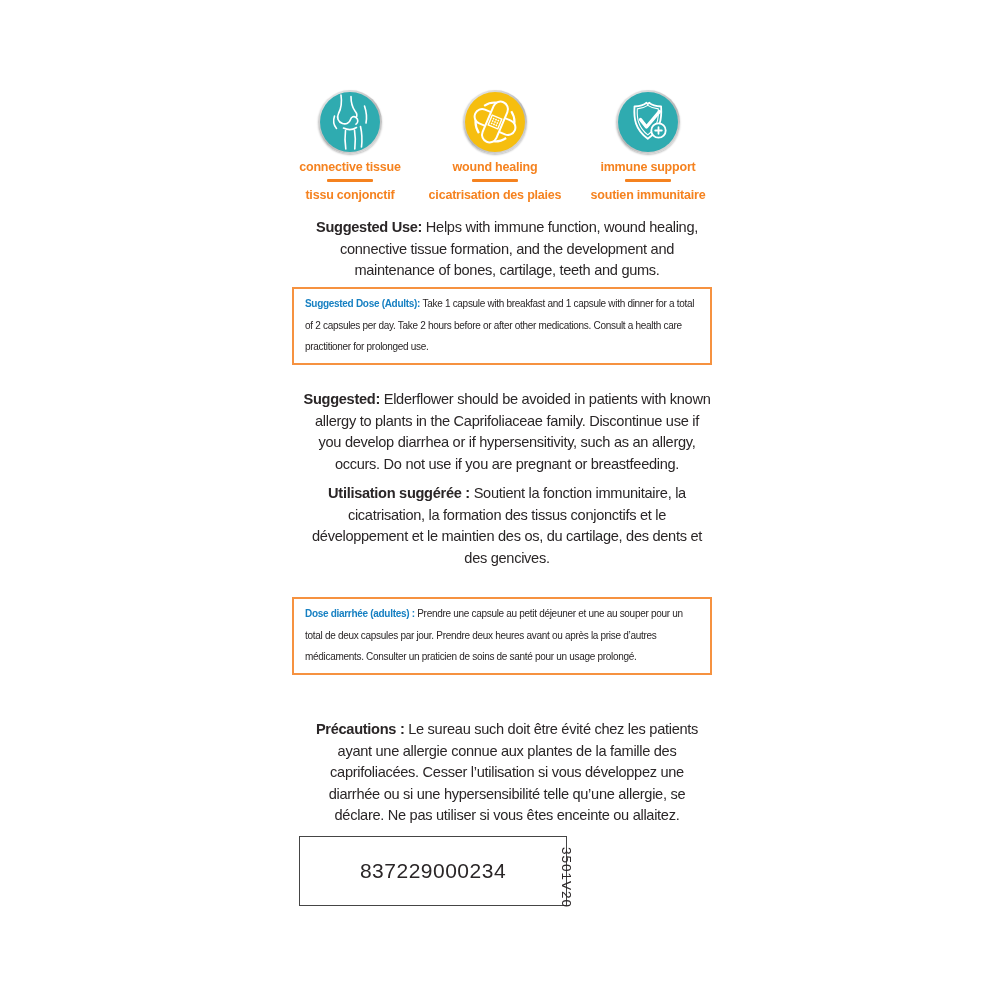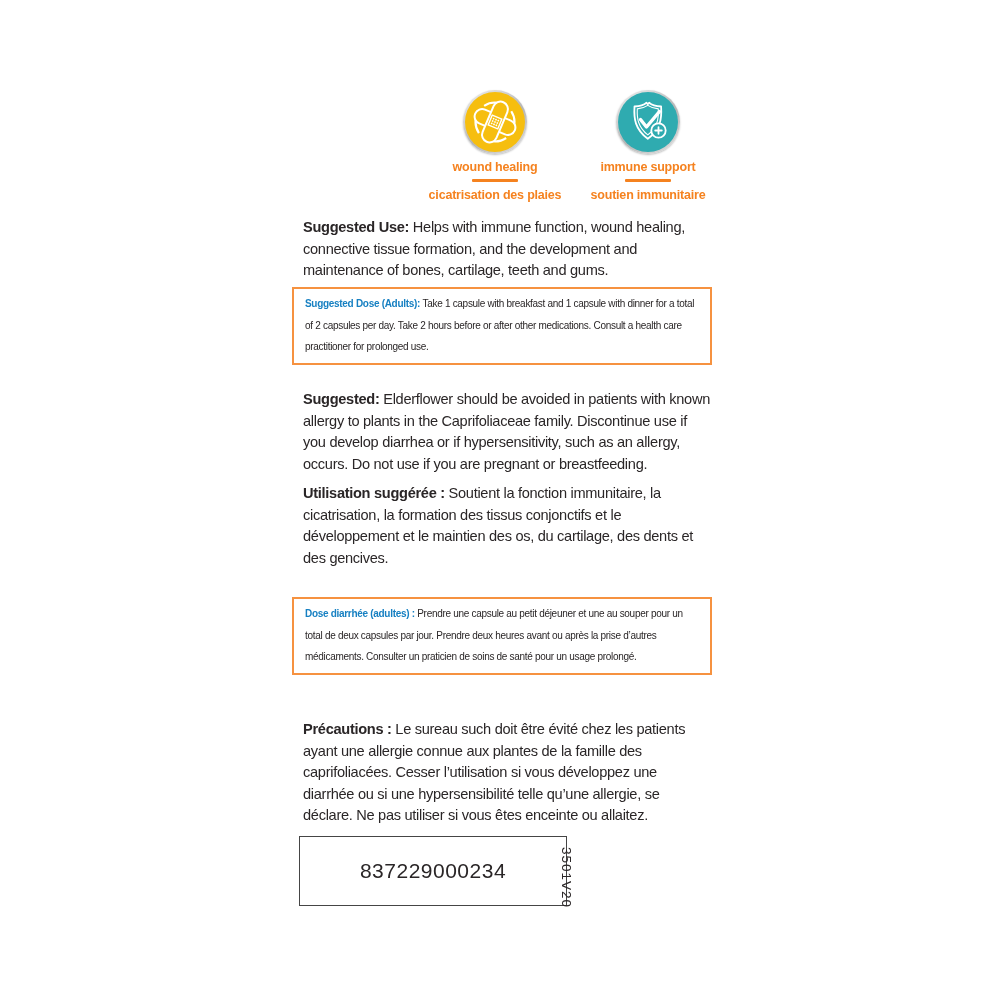--- a/index.html
+++ b/index.html
@@ -15,21 +15,21 @@
     background:linear-gradient(145deg,#f2f2f2 0%,#b5b5b5 55%,#e2e2e2 100%);
     display:flex; align-items:center; justify-content:center;
     box-shadow:0 1px 2px rgba(0,0,0,.25);
   }
   .ring svg { display:block; }
   .b-en, .b-fr { margin-top:7px; color:#f5821f; font-weight:700; font-size:12.5px; letter-spacing:-0.2px; line-height:13px; }
   .b-div { width:46px; height:3px; background:#f5821f; margin:5px auto 0; border-radius:1px; }
   
   .sec {
     position:absolute; left:303px; width:408px; margin:0;
-    font-size:14.6px; line-height:21.5px; letter-spacing:-0.3px; color:#2a2627;
+    font-size:14.6px; line-height:21.5px; letter-spacing:-0.3px; color:#2a2627;text-align:center;
   }
   .h { font-weight:700; }
   .blue { color:#1780c2; }
   .box {
     position:absolute; left:292px; width:420px; box-sizing:border-box;
     border:2px solid #f69240; padding:4px 9px 5px 11px; background:#ffffff;
   }
   .box p { margin:0; font-size:10px; line-height:21.5px; letter-spacing:-0.3px; }
   
   .barcode-box {
@@ -42,20 +42,40 @@
     position:absolute; left:559px; top:847px; writing-mode:vertical-rl;
     font-size:13.5px; letter-spacing:1px; color:#2a2627;
   }
   .gluten { position:absolute; left:597px; top:845px; font-weight:700; font-size:14.5px; line-height:19.5px; letter-spacing:-0.1px; color:#2a2627; }
 </style>
 </head>
 <body>
 
 <div class="page">
 
+  <div class="benefit" style="left:265px">
+    <div class="ring">
+      <svg width="60" height="60" viewBox="0 0 60 60">
+        <circle cx="30" cy="30" r="30" fill="#2FABB0"></circle>
+        <g stroke="#ffffff" stroke-width="1.6" fill="none" stroke-linecap="round" stroke-linejoin="round">
+          <path d="M21 3 C22 10 21.5 16 18.5 21.5 C16.5 25.5 18 30 22.5 31.5 C26 32.7 29.5 31 30.5 27.5 C31.3 24.8 34 23.8 36.2 25.6 C38.4 27.4 38.3 30.6 36 32.2"></path>
+          <path d="M31 4.5 C31 10 32 15 35 19 C37 21.5 37.5 23.5 36.2 25.6"></path>
+          <path d="M14.5 24 C13 28.5 13.5 33 16.5 36.5"></path>
+          <path d="M23.5 36 C27.5 38 32.5 38 36.5 35.5"></path>
+          <path d="M25.5 38.5 C24.8 44 24.8 50 25.8 57"></path>
+          <path d="M34.5 38 C35.5 44 35.6 50 34.8 57"></path>
+          <path d="M40.5 34.5 C42 41 42.3 48 41.5 55"></path>
+          <path d="M44.5 14 C46.5 20 47 26 46 31"></path>
+        </g>
+      </svg>
+    </div>
+    <div class="b-en">connective tissue</div>
+    <div class="b-div"></div>
+    <div class="b-fr">tissu conjonctif</div>
+  </div>
 
   <div class="benefit" style="left:563px">
     <div class="ring">
       <svg width="60" height="60" viewBox="0 0 60 60">
         <circle cx="30" cy="30" r="30" fill="#2FABB0"></circle>
         <g fill="none" stroke="#ffffff" stroke-linejoin="round" stroke-linecap="round">
           <path stroke-width="1.8" d="M16.5 14.5 C21 14.3 26 13 28.5 10.8 L29.8 12.2 L31.1 10.8 C33.6 13 38.6 14.3 43.1 14.5 C43.9 26.5 42.6 37.5 29.8 46.8 C17 37.5 15.7 26.5 16.5 14.5 Z"></path>
           <path stroke-width="1.1" d="M19.3 16.9 C23.2 16.5 27.1 15.3 29.8 13.4 C32.5 15.3 36.4 16.5 40.3 16.9 C40.8 26.3 39.6 35 29.8 42.9 C20 35 18.8 26.3 19.3 16.9 Z"></path>
           <path stroke-width="3.4" d="M22.5 27.5 L28.5 35 L41.5 19.5"></path>
           <circle cx="40.5" cy="38.5" r="7.2" fill="#2FABB0" stroke-width="1.8"></circle>

